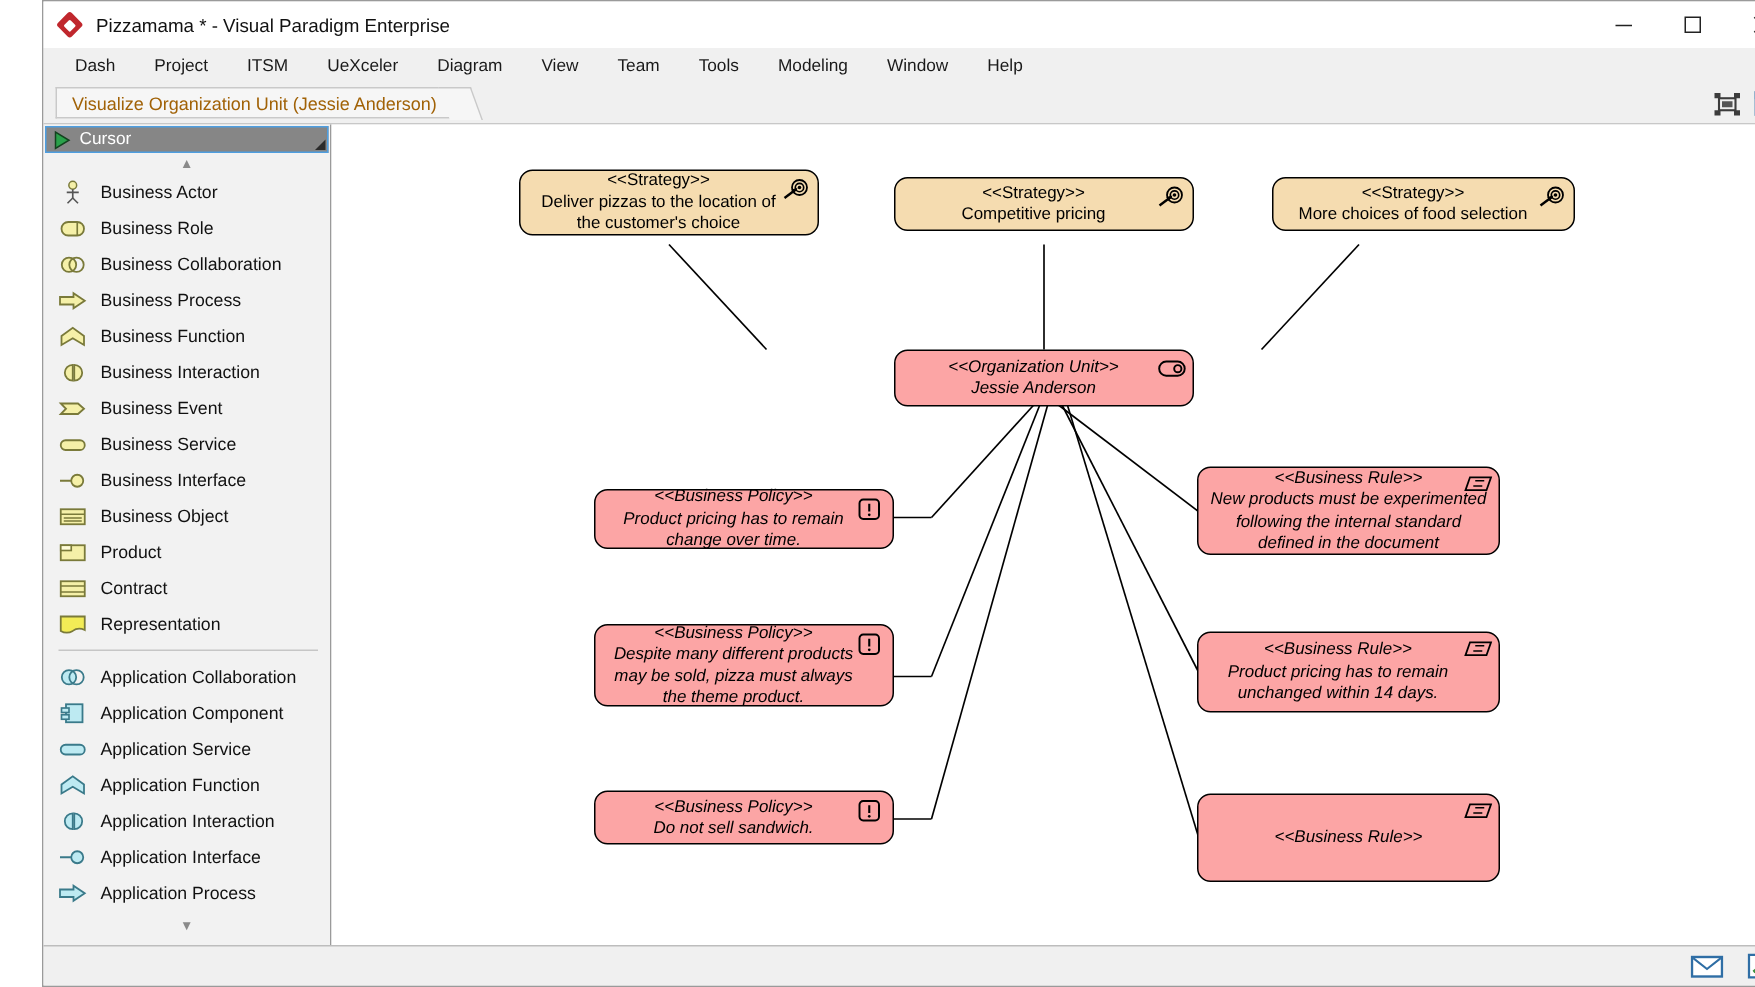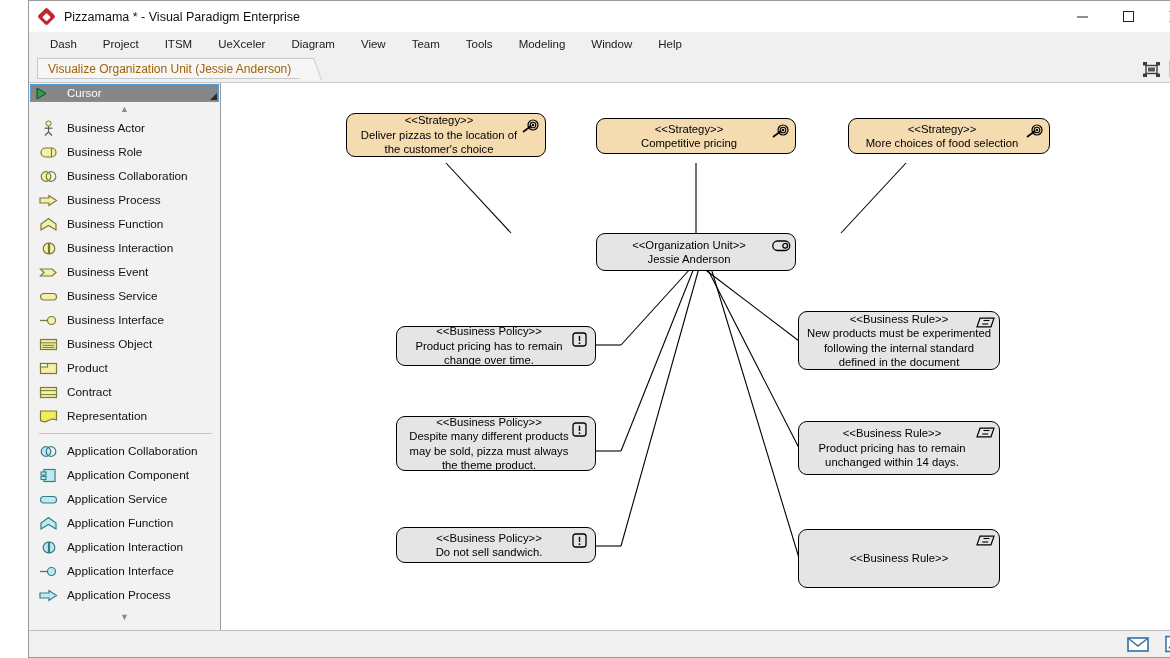--- a/index.html
+++ b/index.html
@@ -99,21 +99,21 @@
     display: flex; flex-direction: column;
     position: relative;
     overflow: hidden;
   }
   .palette-header {
     height: 18px; margin: 1px 1px 0 1px;
     background: #868686;
     border: 1px solid #4e9ee0;
     display: flex; align-items: center;
     color: #ffffff; font-size: 11.5px;
-    padding-left: 4px; gap: 19px;
+    padding-left: 4px; gap: 5px;
     position: relative;
   }
   .palette-header::after{
     content:""; position:absolute; right:1px; bottom:1px;
     width:0;height:0; border-style:solid; border-width: 0 0 7px 7px;
     border-color: transparent transparent #2b2b2b transparent;
   }
   .cursor-arrow { width: 13px; height: 13px; position: relative; }
   .scroll-arrow {
     height: 14px; display:flex; align-items:center; justify-content:center;
@@ -143,22 +143,23 @@
     text-align: center;
     font-size: 11.3px; color: #000;
     line-height: 14.5px;
     padding: 3px 22px 3px 8px;
   }
   .node.strategy {
     background: #f5dcb0;
     border-radius: 9px;
   }
   .node.purple {
-    background: #e5e5e5;
+    background: #fca5a5;
     border-radius: 9px;
+    font-style: italic;
   }
   .node .stereo { white-space: nowrap; }
   .node .nname { }
   .node-icon { position: absolute; right: 5px; top: 5px; width: 18px; height: 15px; }
 
   
   .vscroll {
     position: absolute; right: 0; top: 0; bottom: 0; width: 17px;
     background: #f0f0f0; border-left: 1px solid #d0d0d0;
   }

